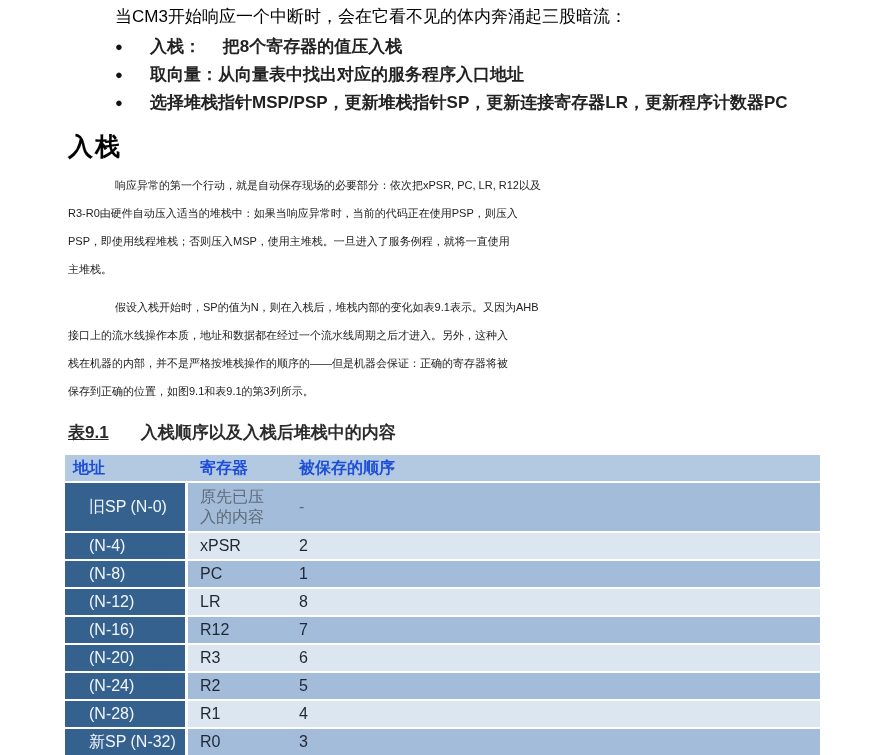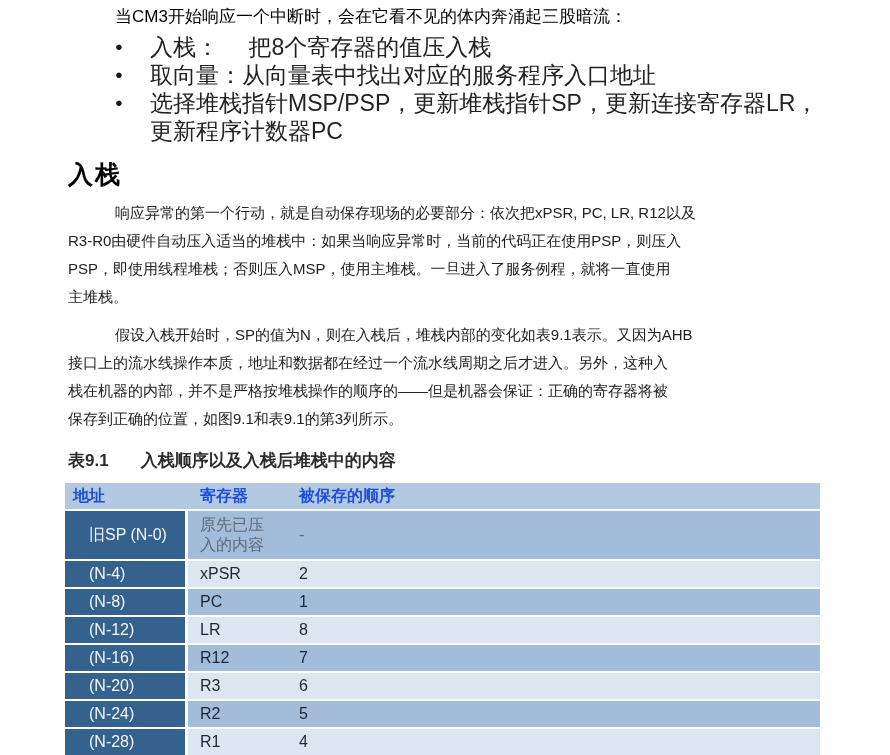--- a/index.html
+++ b/index.html
@@ -19,42 +19,42 @@
     color:#1b1b1b;
   }
   .content{width:820px;padding:3px 0 0 65px;}
 
   .intro{
     margin:0 0 0 3px;font-size:17px;line-height:28px;
     text-indent:47px;color:#000000;
   }
   ul.bullets{list-style:none;margin:2px 0 0 0;padding:0;}
   ul.bullets li{
-    position:relative;font-size:23px;line-height:28px;
-    padding-left:85px;color:#222;
+    position:relative;font-size:17px;line-height:28px;
+    padding-left:85px;color:#222;font-weight:bold;
   }
   .bullet{position:absolute;left:50px;top:0;font-size:13px;color:#111;}
   .bullet::before{content:"●";}
 
   h1.section-heading{
     margin:12px 0 0 3px;font-size:25px;line-height:34px;
     font-weight:700;color:#000000;letter-spacing:2px;
   }
 
   .para{
-    margin:8px 0 0 3px;font-size:15px;line-height:28px;
+    margin:8px 0 0 3px;font-size:11px;line-height:28px;
     white-space:pre-line;text-indent:47px;color:#222;
   }
   .para + .para{margin-top:10px;}
 
   .table-caption{
     margin:17px 0 0 3px;font-size:17px;line-height:22px;
     font-weight:700;color:#2b2b2b;
   }
-  .table-caption .label{margin-right:32px;}
+  .table-caption .label{margin-right:32px;text-decoration:underline;}
 
   table.stack-table{
     margin-top:11px;width:755px;table-layout:fixed;
     border-collapse:separate;border-spacing:0;
     font-size:16px;line-height:20px;color:#1f2733;
   }
   .stack-table col.c1{width:123px;}
   .stack-table col.c2{width:107px;}
   .stack-table col.c3{width:525px;}
   .stack-table th{

